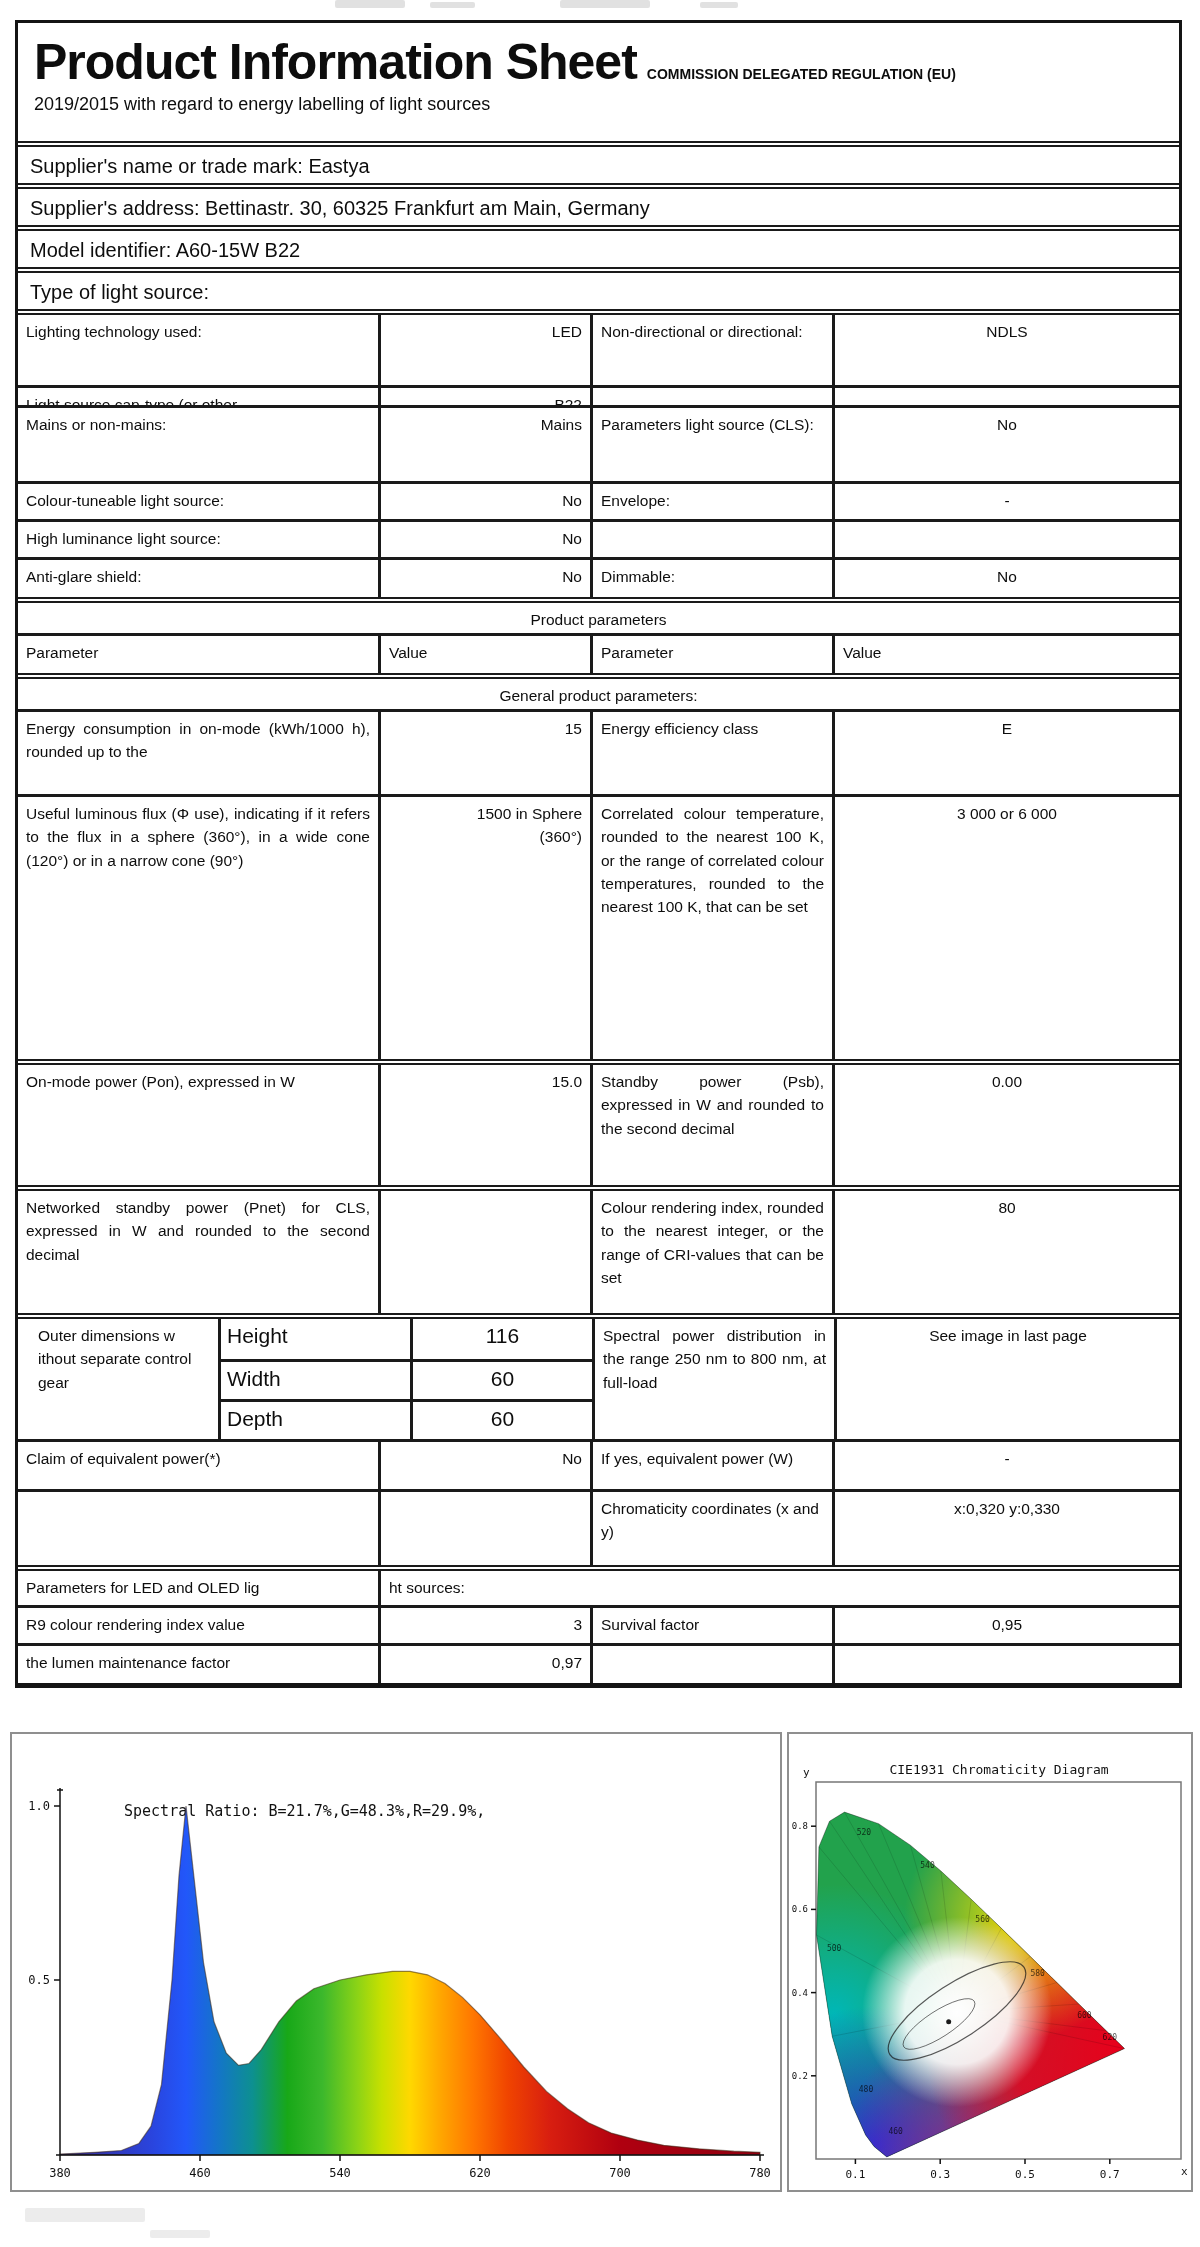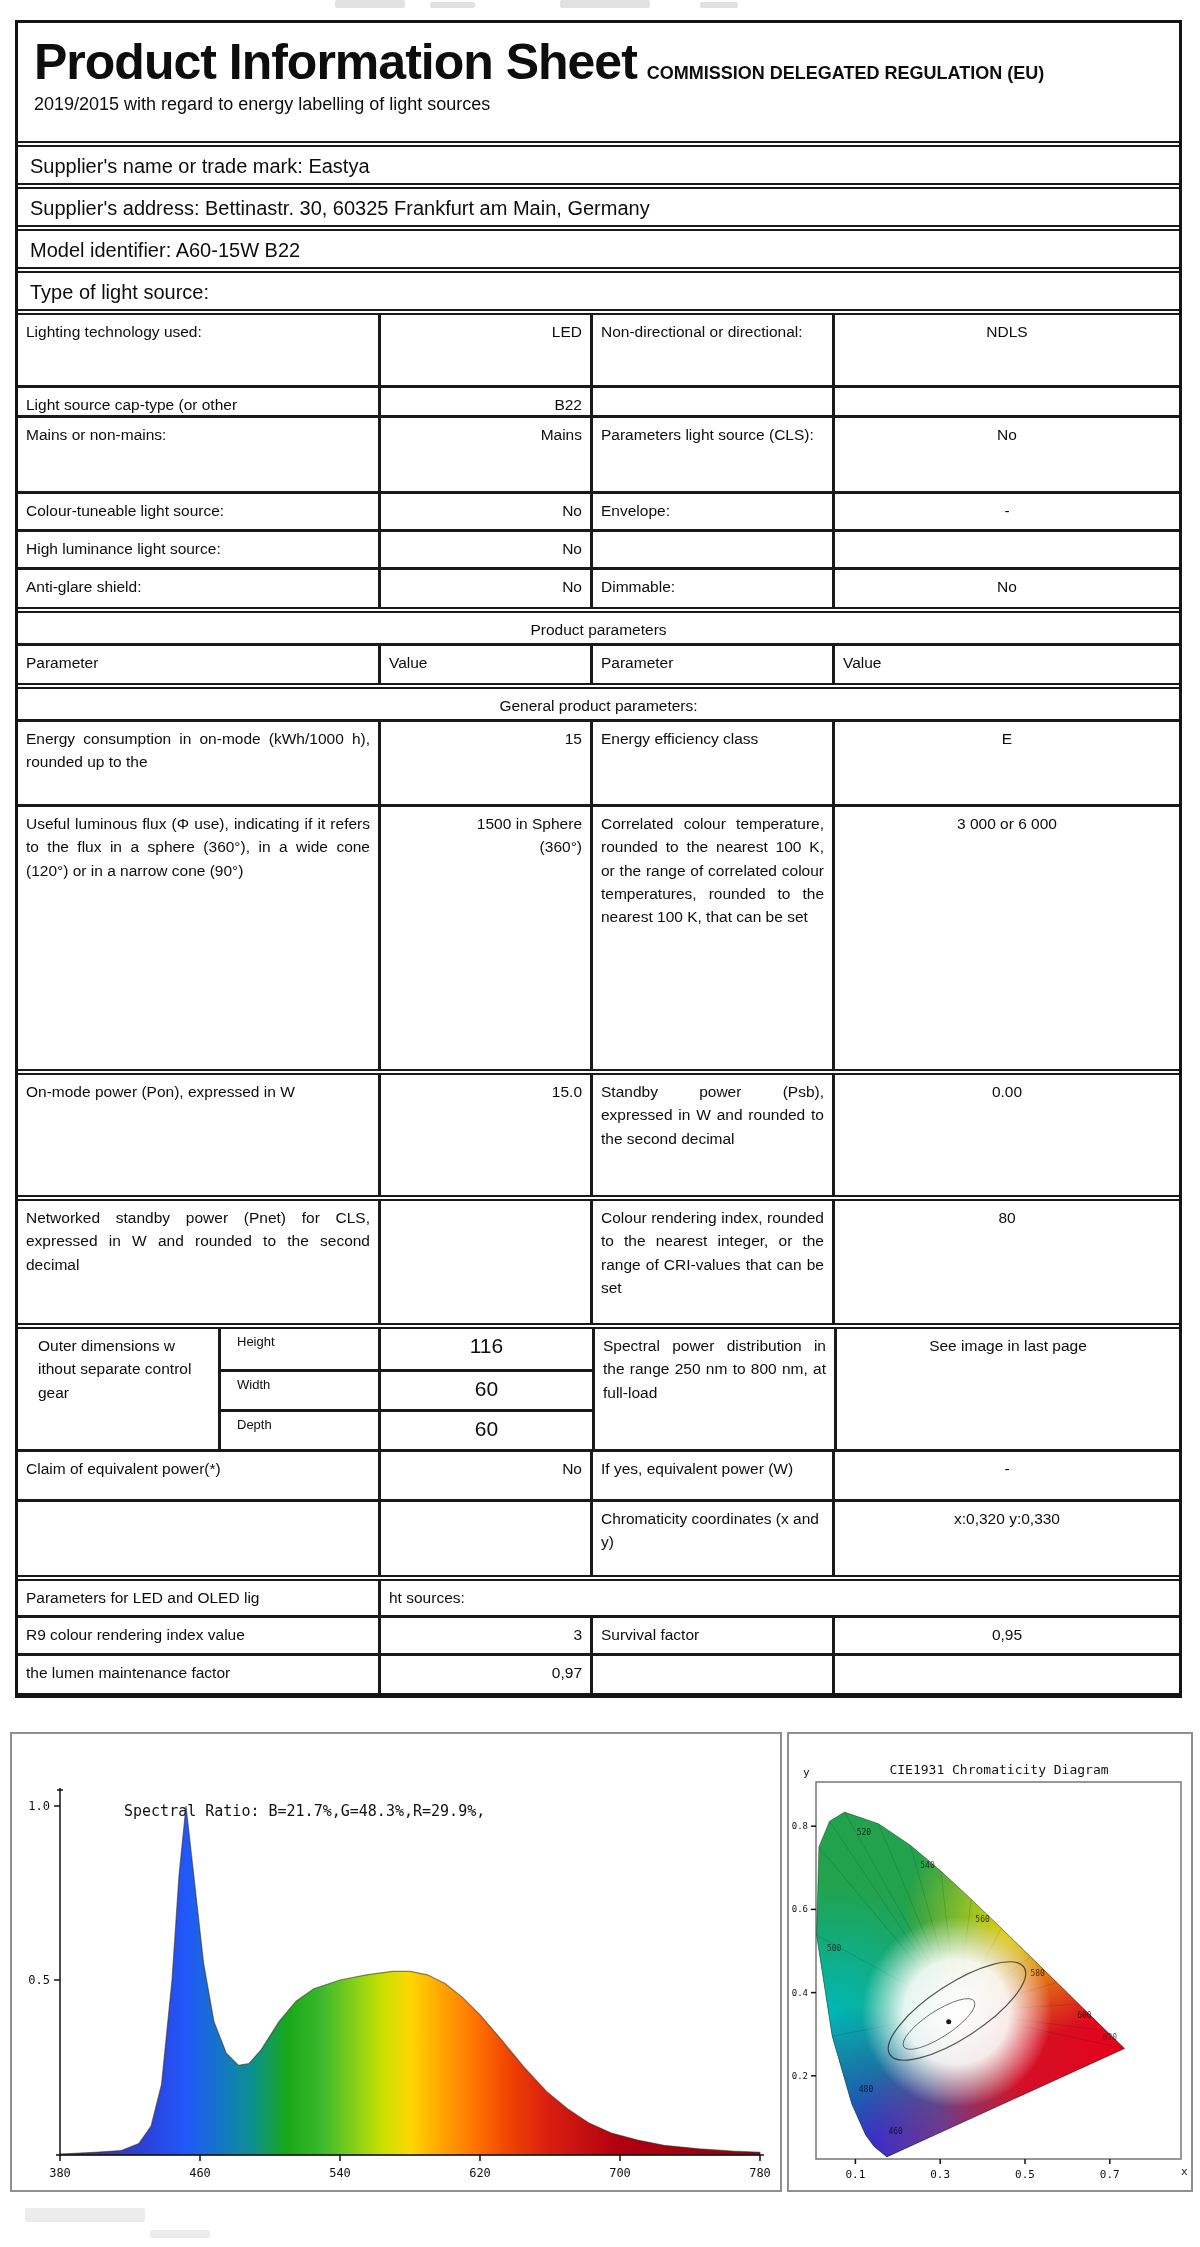--- a/index.html
+++ b/index.html
@@ -4,42 +4,42 @@
 <style>
   html,body{margin:0;padding:0;background:#fff;}
   #page{position:relative;width:1200px;height:2247px;background:#fff;overflow:hidden;
         font-family:"Liberation Sans",sans-serif;color:#0d0d0d;}
   .smudge{position:absolute;background:#c9c9c9;opacity:.55;border-radius:2px;}
   
   #doc{position:absolute;left:15px;top:20px;width:1167px;border:3px solid #141414;
        border-bottom-width:5px;box-sizing:border-box;background:#fff;}
   #hdr{padding:12px 16px 10px 16px;height:118px;box-sizing:border-box;}
   #hdr .t1{font-size:50px;font-weight:700;letter-spacing:-1px;line-height:1.1;}
-  #hdr .t2{font-size:18px;font-weight:700;margin-left:10px;letter-spacing:0;}
+  #hdr .t2{font-size:14px;font-weight:700;margin-left:10px;letter-spacing:0;}
   #hdr .t3{font-size:18px;font-weight:400;margin-top:4px;}
   .inforow{border-top:6px double #1a1a1a;height:42px;box-sizing:border-box;
            padding:8px 12px 0 12px;font-size:20px;overflow:hidden;}
   
   .trow{display:flex;border-top:3px solid #1a1a1a;box-sizing:border-box;align-items:stretch;}
   .trow.heavy{border-top:6px double #1a1a1a;}
   .cell{box-sizing:border-box;padding:5px 8px;font-size:15.5px;line-height:1.5;overflow:hidden;}
   .c1{width:360px;}
   .c2{width:212px;text-align:right;}
   .c3{width:242px;}
   .c4{flex:1;text-align:center;}
   .bl{border-left:3px solid #1a1a1a;}
   .jc{text-align:justify;}
   .pre{white-space:pre-wrap;}
   .full{flex:1;text-align:center;}
   
   .dimlabel{width:200px;box-sizing:border-box;padding:5px 20px;font-size:15.5px;line-height:1.5;overflow:hidden;}
   .dimgrid{width:374px;display:flex;flex-direction:column;}
   .dimrow{display:flex;height:40px;box-sizing:border-box;}
   .dimrow + .dimrow{border-top:3px solid #1a1a1a;}
-  .dimk{width:160px;box-sizing:border-box;border-left:3px solid #1a1a1a;padding:5px 16px;font-size:13px;overflow:hidden;}
+  .dimk{width:192px;box-sizing:border-box;border-left:3px solid #1a1a1a;padding:5px 6px;font-size:21px;overflow:hidden;}
   .dimv{flex:1;box-sizing:border-box;border-left:3px solid #1a1a1a;text-align:center;padding:5px 4px;font-size:21px;}
   
   #charts{position:absolute;left:10px;top:1732px;width:1183px;height:460px;display:flex;gap:5px;}
   .chartbox{border:2px solid #8f8f8f;background:#fff;box-sizing:border-box;}
   #chart-left{width:772px;}
   #chart-right{flex:1;}
   .axl{stroke:#111;stroke-width:1.5;}
   .frame{fill:none;stroke:#777;stroke-width:1.5;}
   text.ctitle{font:15px "DejaVu Sans Mono",monospace;fill:#111;}
   text.ctitle2{font:13px "DejaVu Sans Mono",monospace;fill:#111;}
@@ -72,21 +72,21 @@
     <div class="inforow"><span>Supplier's address: Bettinastr. 30, 60325 Frankfurt am Main, Germany</span></div>
     <div class="inforow"><span>Model identifier: A60-15W B22</span></div>
     <div class="inforow"><span>Type of light source:</span></div>
 
     <div class="trow heavy" style="height:76px">
       <div class="cell c1">Lighting technology used:</div>
       <div class="cell c2 bl">LED</div>
       <div class="cell c3 bl">Non-directional or directional:</div>
       <div class="cell c4 bl">NDLS</div>
     </div>
-    <div class="trow" style="height:30px">
+    <div class="trow" style="height:20px">
       <div class="cell c1">Light source cap-type (or other</div>
       <div class="cell c2 bl">B22</div>
       <div class="cell c3 bl"></div>
       <div class="cell c4 bl"></div>
     </div>
     <div class="trow" style="height:76px">
       <div class="cell c1">Mains or non-mains:</div>
       <div class="cell c2 bl">Mains</div>
       <div class="cell c3 bl">Parameters light source (CLS):</div>
       <div class="cell c4 bl">No</div>

